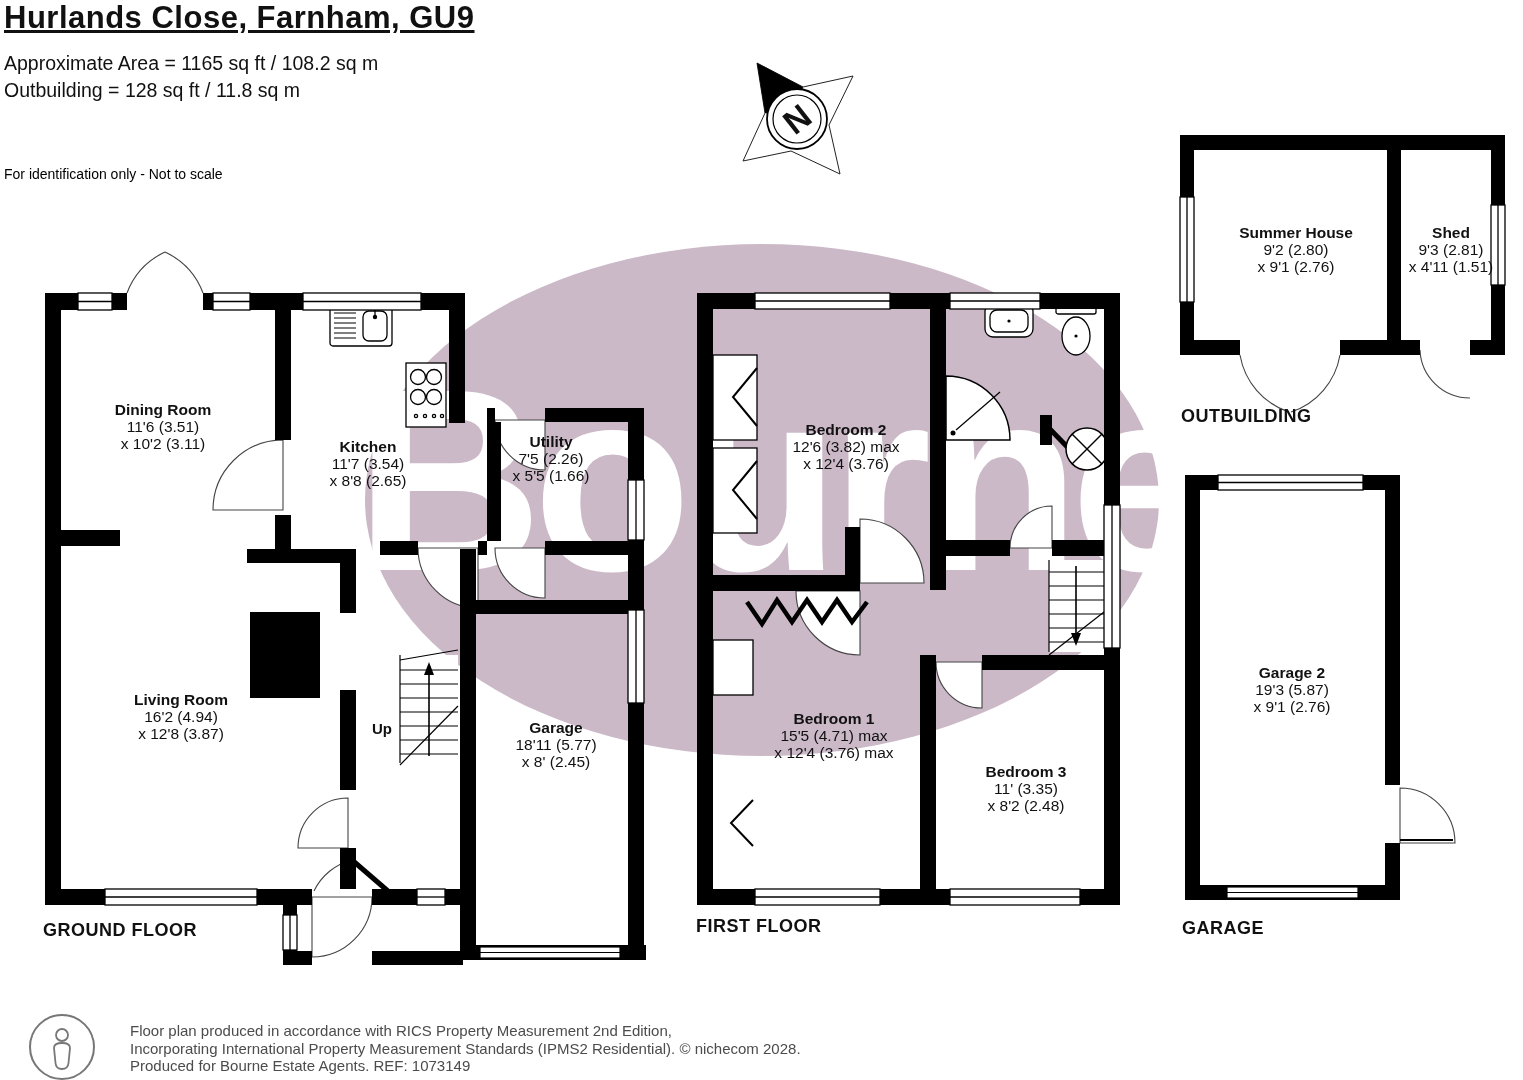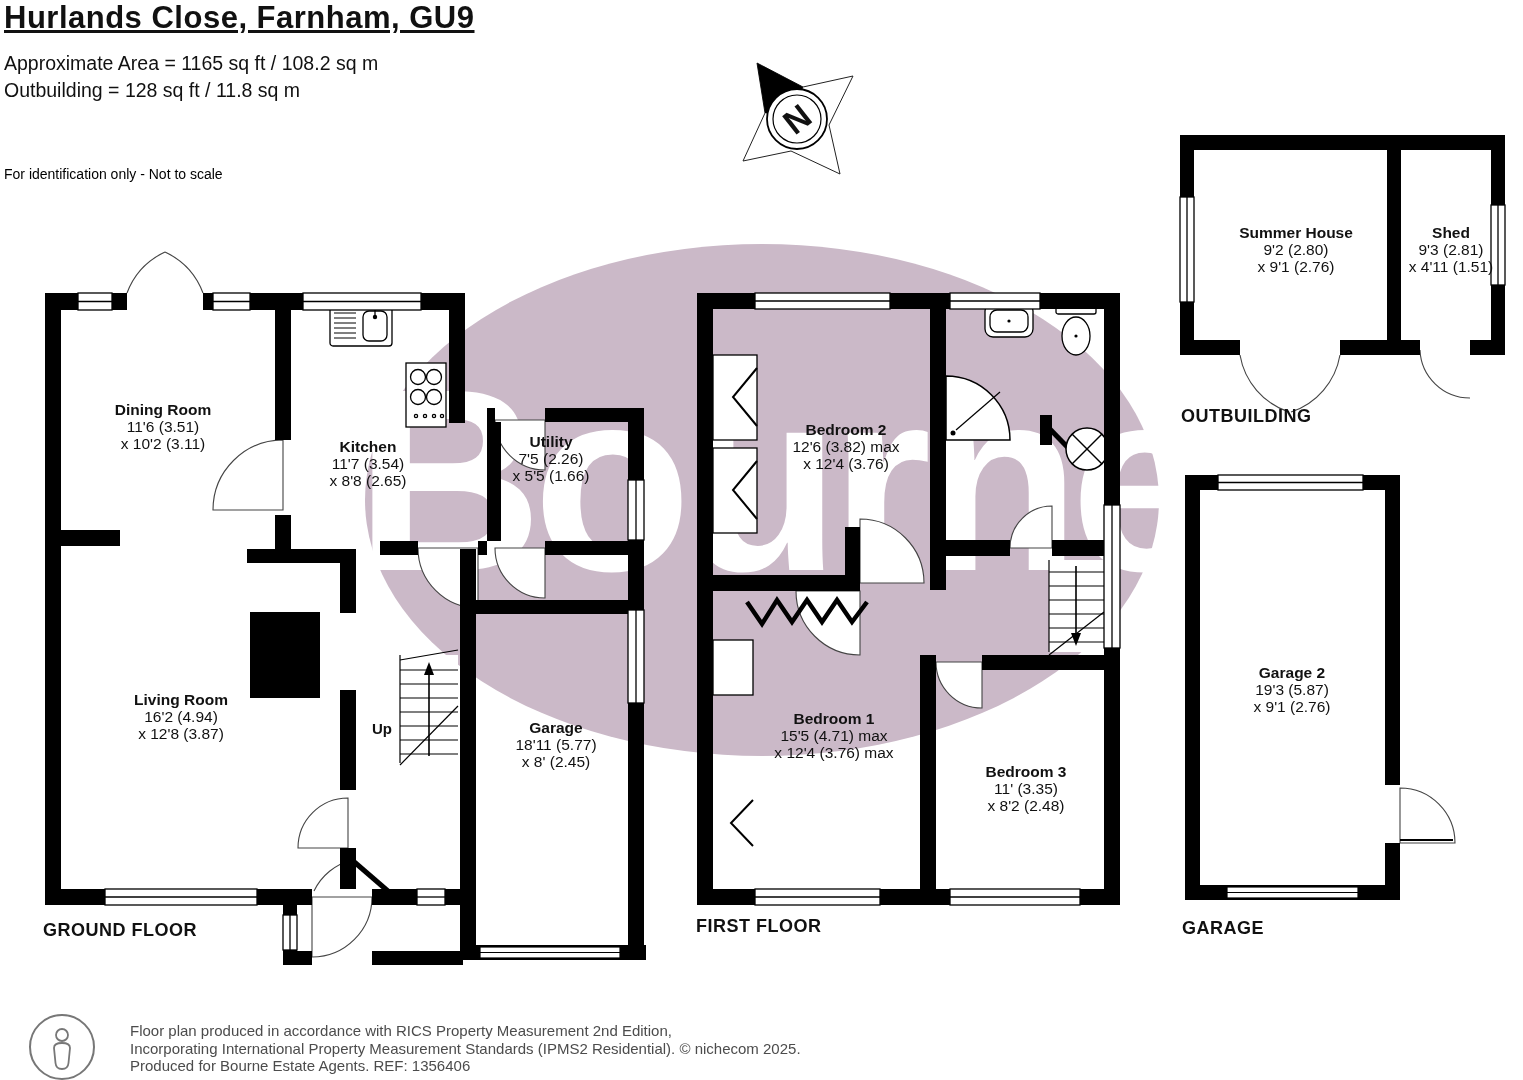--- a/index.html
+++ b/index.html
@@ -373,17 +373,17 @@
 
 <div class="abs title">Hurlands Close, Farnham, GU9</div>
 <div class="abs arealines">
   <div>Approximate Area = 1165 sq ft / 108.2 sq m</div>
   <div>Outbuilding = 128 sq ft / 11.8 sq m</div>
 </div>
 <div class="abs disclaimer">For identification only - Not to scale</div>
 
 <div class="abs footer">
   <div>Floor plan produced in accordance with RICS Property Measurement 2nd Edition,</div>
-  <div>Incorporating International Property Measurement Standards (IPMS2 Residential).   © nichecom 2025.</div>
-  <div>Produced for Bourne Estate Agents.   REF:  1356406</div>
+  <div>Incorporating International Property Measurement Standards (IPMS2 Residential).   © nichecom 2028.</div>
+  <div>Produced for Bourne Estate Agents.   REF:  1073149</div>
 </div>
 
 </div>
 
 </body></html>

